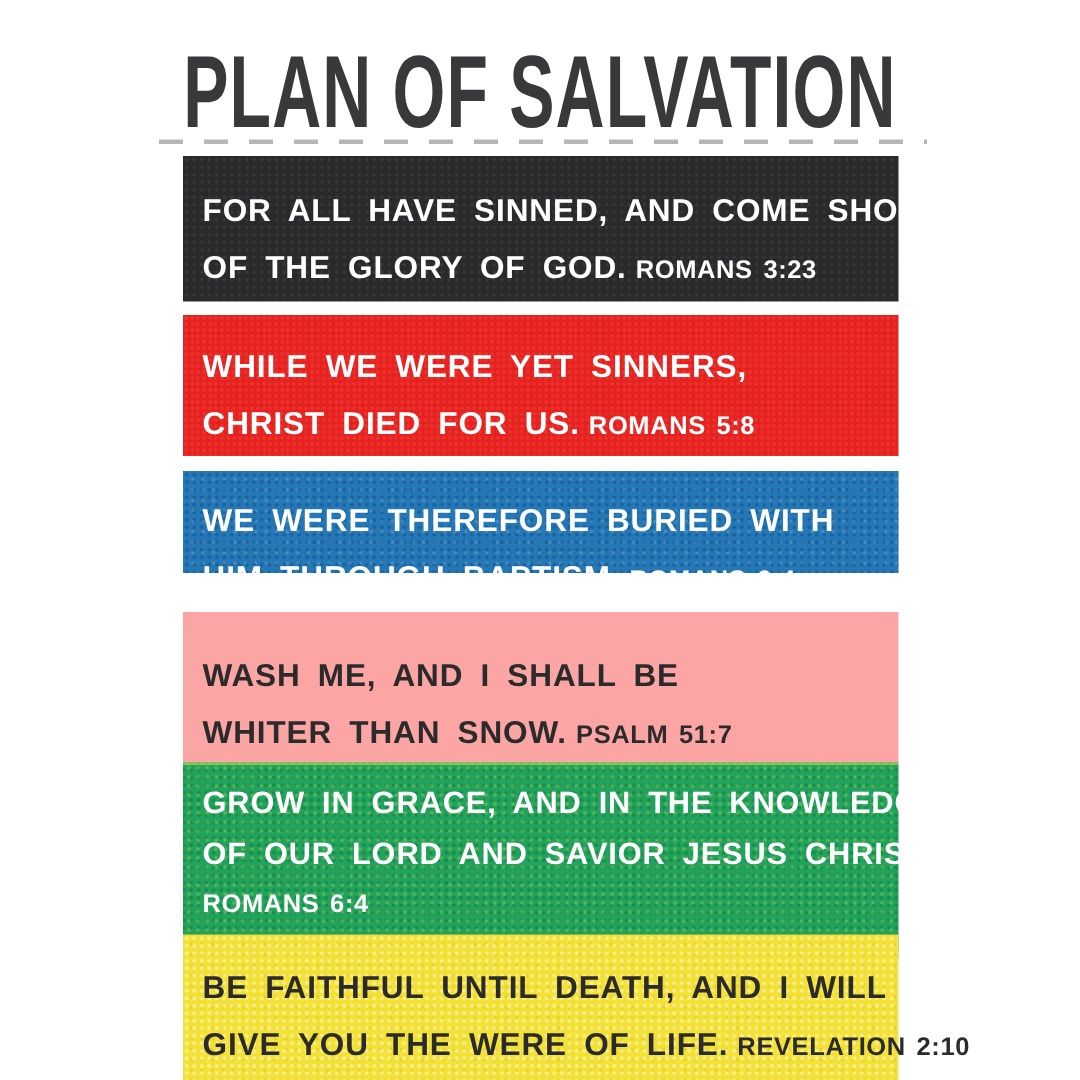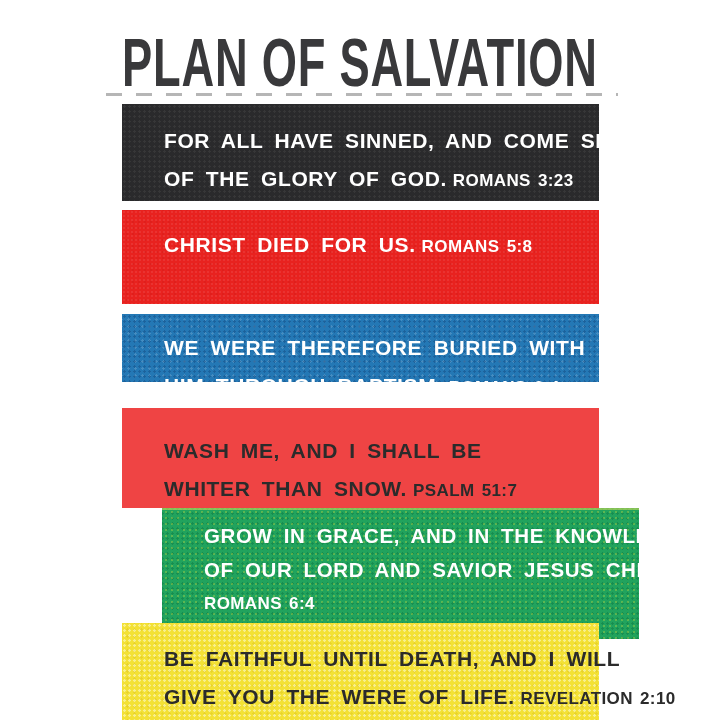--- a/index.html
+++ b/index.html
@@ -27,21 +27,21 @@
   
   #artifact-line{
     position:absolute;left:106px;top:93px;width:512px;height:3px;
     background:repeating-linear-gradient(90deg,#7a7a7a 0 16px,transparent 16px 30px);
     opacity:.55;
   }
   
   .band{
     position:absolute;left:122px;width:477px;
     box-sizing:border-box;
-    padding-left:42px;
+    padding-left:13px;
   }
   .line{
     font-weight:bold;
     font-size:21px;
     line-height:38px;
     letter-spacing:.6px;
     word-spacing:5px;
     white-space:nowrap;
   }
   .ref{
@@ -49,21 +49,21 @@
     letter-spacing:.4px;
     word-spacing:2px;
     padding-left:6px;
     text-align:right;
   }
   .ref-line .ref{padding-left:0;}
   .band-0{top:104px;height:97px;padding-top:18px;}
   .band-1{top:210px;height:94px;padding-top:16px;}
   .band-2{top:314px;height:68px;padding-top:15px;}
   .band-3{top:408px;height:100px;padding-top:24px;}
-  .band-4{top:508px;height:131px;padding-top:11px;margin-left:40px;}
+  .band-4{top:508px;height:131px;padding-top:11px;}
   .band-4 .line{line-height:34px;font-size:20.5px;}
   .band-4 .ref-line{line-height:30px;}
   .band-5{top:623px;height:126px;padding-top:17px;}
   
   .tex-black{
     background-image:radial-gradient(rgba(255,255,255,.06) 1px,transparent 1.3px);
     background-size:5px 5px;
   }
   .tex-red{
     background-image:radial-gradient(rgba(255,255,255,.08) 1px,transparent 1.3px),
@@ -103,33 +103,34 @@
   <div id="artifact-line"></div>
 
   <div class="band band-0 tex-black" style="background-color: rgb(42, 42, 44); color: rgb(255, 255, 255);">
     <div class="line">FOR ALL HAVE SINNED, AND COME SHORT</div>
     <div class="line">
       <span>OF THE GLORY OF GOD.</span><span class="ref">ROMANS 3:23</span>
     </div>
   </div>
 
   <div class="band band-1 tex-red" style="background-color: rgb(232, 34, 31); color: rgb(255, 255, 255);">
+    <div class="line">WHILE WE WERE YET SINNERS,</div>
     <div class="line">
       <span>CHRIST DIED FOR US.</span><span class="ref">ROMANS 5:8</span>
     </div>
   </div>
 
   <div class="band band-2 tex-blue" style="background-color: rgb(36, 120, 181); color: rgb(255, 255, 255);">
     <div class="line">WE WERE THEREFORE BURIED WITH</div>
     <div class="line">
       <span>HIM THROUGH BAPTISM.</span><span class="ref">ROMANS 6:4</span>
     </div>
   </div>
 
-  <div class="band band-3" style="background-color: #ef4444; color: rgb(43, 43, 43);">
+  <div class="band band-3" style="background-color: #fca5a5; color: rgb(43, 43, 43);">
     <div class="line">WASH ME, AND I SHALL BE</div>
     <div class="line">
       <span>WHITER THAN SNOW.</span><span class="ref">PSALM 51:7</span>
     </div>
   </div>
 
   <div class="band band-4 tex-green" style="background-color: rgb(33, 163, 93); color: rgb(255, 255, 255);">
     <div class="line">GROW IN GRACE, AND IN THE KNOWLEDGE</div>
     <div class="line">OF OUR LORD AND SAVIOR JESUS CHRIST.</div>
     <div class="line ref-line">

